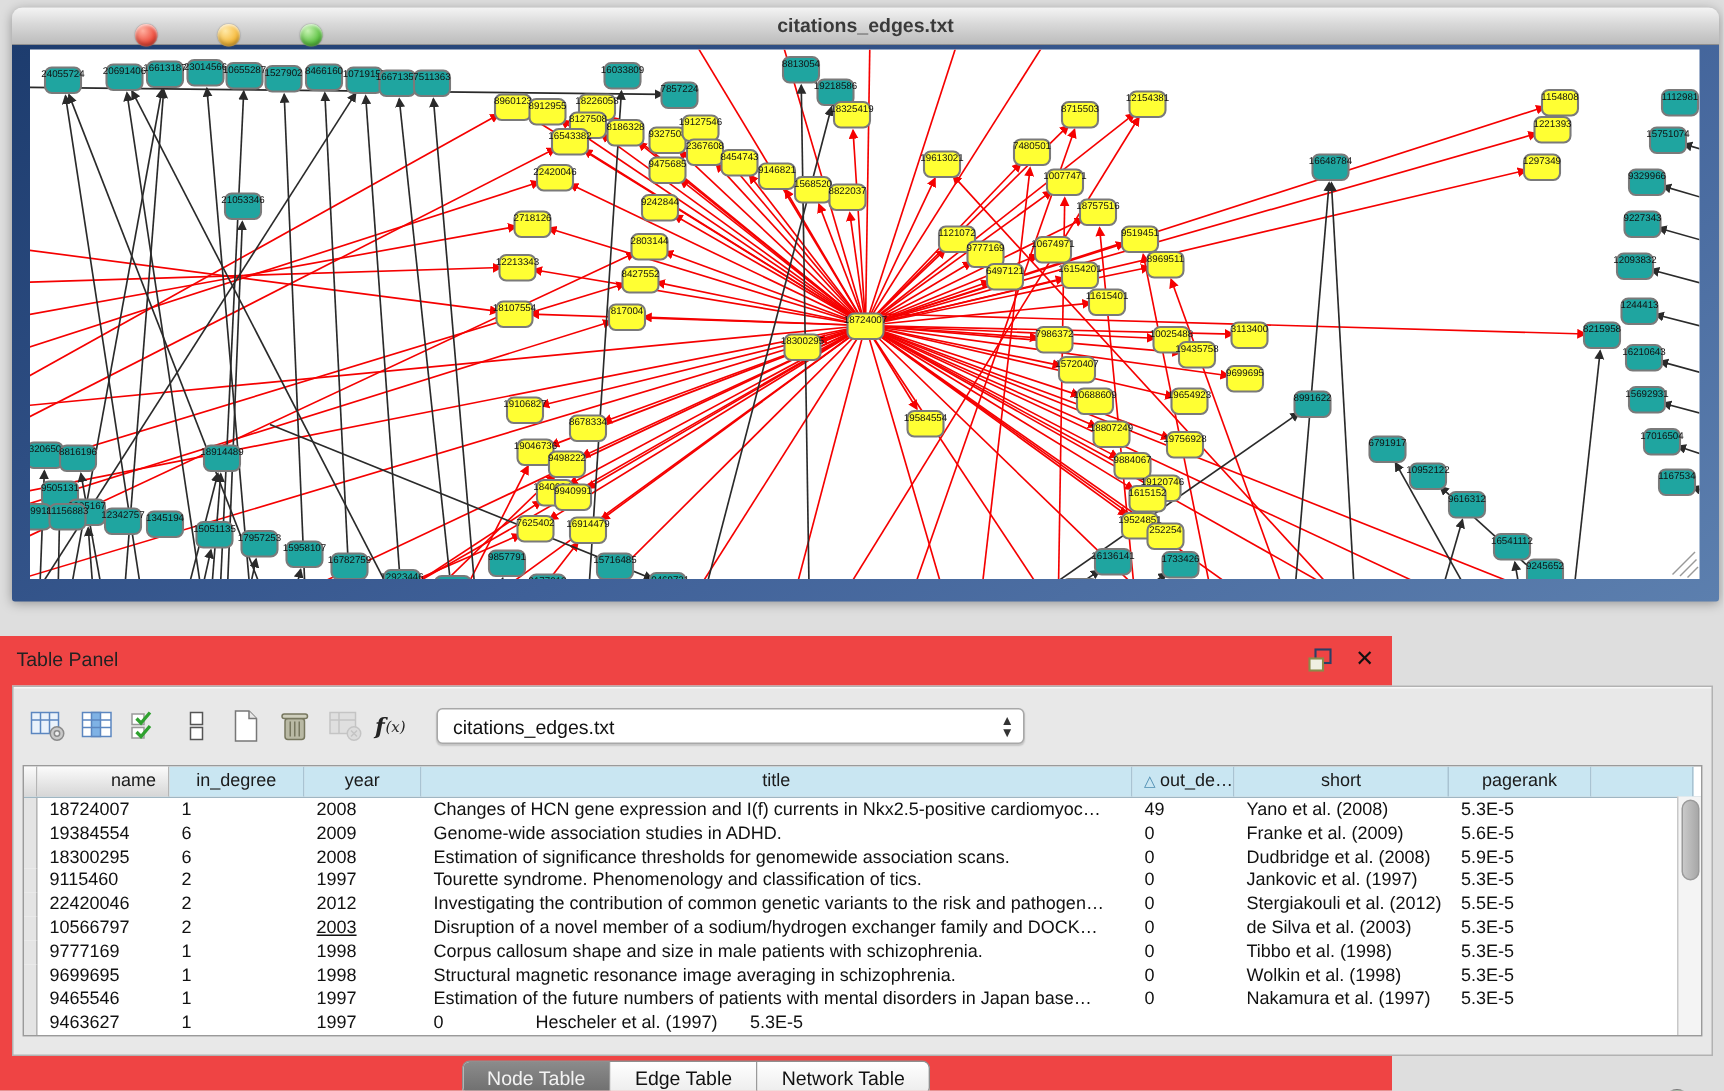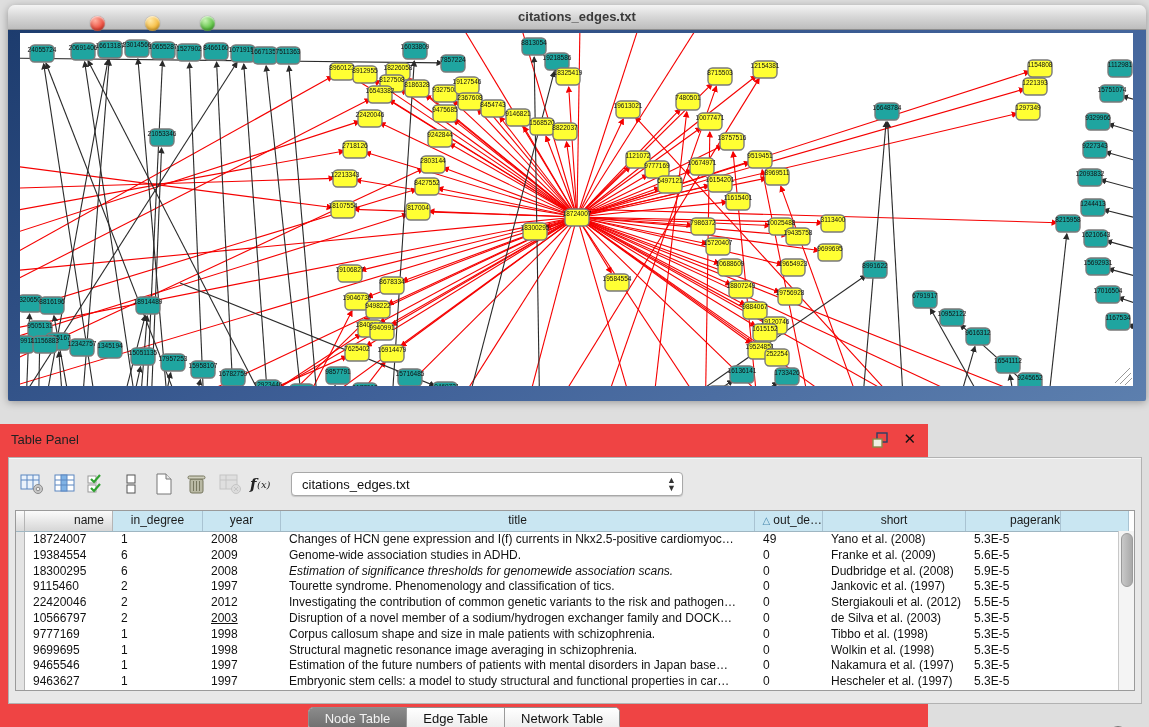--- a/index.html
+++ b/index.html
@@ -830,21 +830,21 @@
 
     <div class="grid">
       <div class="grid-head" id="gridHead">
           <div class="gutter"></div>
           <div class="gcell hcell graycol" style="width: 88px;"><span>name</span></div>
           <div class="gcell hcell" style="width: 90px;"><span>in_degree</span></div>
           <div class="gcell hcell" style="width: 78px;"><span>year</span></div>
           <div class="gcell hcell" style="width: 474px;"><span>title</span></div>
           <div class="gcell hcell" style="width: 68px; text-align: right;"><span class="sorticon">△</span><span>out_de…</span></div>
           <div class="gcell hcell" style="width: 143px;"><span>short</span></div>
-          <div class="gcell hcell" style="width: 95px; text-align: right;"><span>pagerank</span></div>
+          <div class="gcell hcell" style="width: 95px;"><span>pagerank</span></div>
           <div class="gcell hcell" style="width: 68px;"><span></span></div>
         </div>
       <div id="gridBody">
           <div class="grow">
             <div class="gutter"></div>
             <div class="gcell" style="width: 88px;">18724007</div>
             <div class="gcell" style="width: 90px;">1</div>
             <div class="gcell" style="width: 78px;">2008</div>
             <div class="gcell" style="width: 474px;">Changes of HCN gene expression and I(f) currents in Nkx2.5-positive cardiomyoc…</div>
             <div class="gcell" style="width: 68px;">49</div>
@@ -861,21 +861,21 @@
             <div class="gcell" style="width: 68px;">0</div>
             <div class="gcell" style="width: 143px;">Franke et al. (2009)</div>
             <div class="gcell" style="width: 95px;">5.6E-5</div>
             <div class="gcell" style="width: 68px;"></div>
           </div>
           <div class="grow">
             <div class="gutter"></div>
             <div class="gcell" style="width: 88px;">18300295</div>
             <div class="gcell" style="width: 90px;">6</div>
             <div class="gcell" style="width: 78px;">2008</div>
-            <div class="gcell" style="width: 474px; font-style: italic;">Estimation of significance thresholds for genomewide association scans.</div>
+            <div class="gcell" style="width: 474px;">Estimation of significance thresholds for genomewide association scans.</div>
             <div class="gcell" style="width: 68px;">0</div>
             <div class="gcell" style="width: 143px;">Dudbridge et al. (2008)</div>
             <div class="gcell" style="width: 95px;">5.9E-5</div>
             <div class="gcell" style="width: 68px;"></div>
           </div>
           <div class="grow">
             <div class="gutter"></div>
             <div class="gcell" style="width: 88px;">9115460</div>
             <div class="gcell" style="width: 90px;">2</div>
             <div class="gcell" style="width: 78px;">1997</div>
@@ -938,21 +938,20 @@
             <div class="gcell" style="width: 68px;">0</div>
             <div class="gcell" style="width: 143px;">Nakamura et al. (1997)</div>
             <div class="gcell" style="width: 95px;">5.3E-5</div>
             <div class="gcell" style="width: 68px;"></div>
           </div>
           <div class="grow">
             <div class="gutter"></div>
             <div class="gcell" style="width: 88px;">9463627</div>
             <div class="gcell" style="width: 90px;">1</div>
             <div class="gcell" style="width: 78px;">1997</div>
-            <div class="gcell" style="width: 474px;">Embryonic stem cells: a model to study structural and functional properties in car…</div>
             <div class="gcell" style="width: 68px;">0</div>
             <div class="gcell" style="width: 143px;">Hescheler et al. (1997)</div>
             <div class="gcell" style="width: 95px;">5.3E-5</div>
             <div class="gcell" style="width: 68px;"></div>
           </div>
         </div>
       <div class="vscroll">
         <div class="vthumb"></div>
       </div>
     </div>

